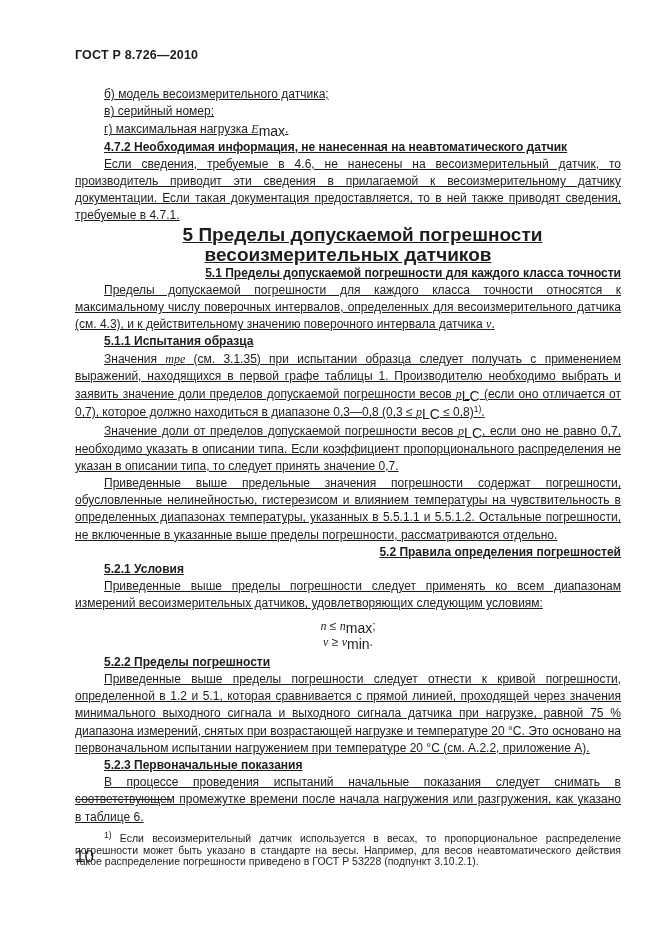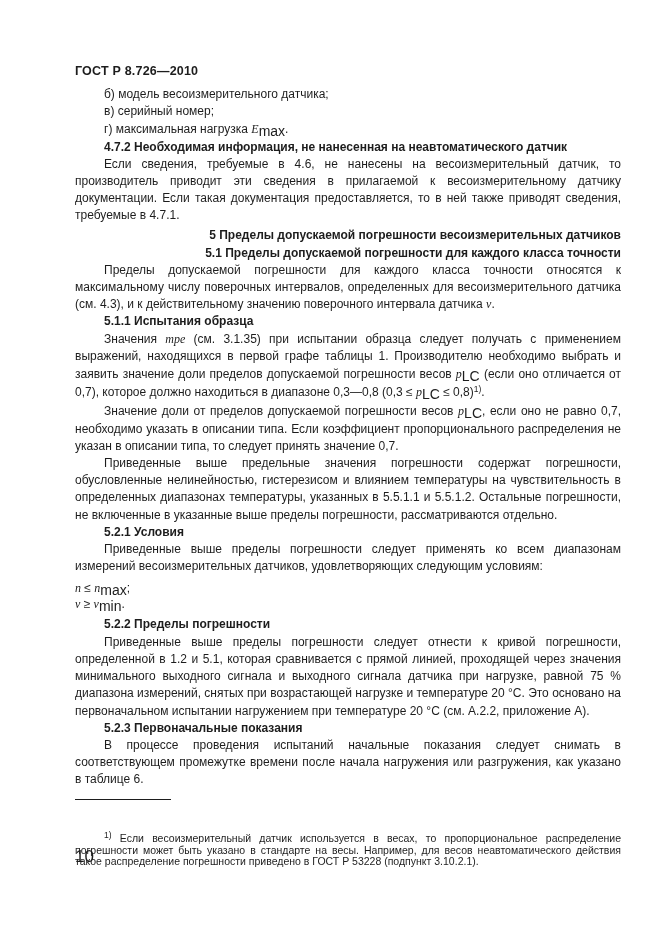--- a/index.html
+++ b/index.html
@@ -8,44 +8,44 @@
     width: 661px;
     height: 936px;
     background: #ffffff;
     font-family: "Liberation Sans", sans-serif;
     color: #1d1d1d;
     overflow: hidden;
   }
   .running-header {
     position: absolute;
     left: 75px;
-    top: 64px;
+    top: 48px;
     font-size: 12.5px;
     font-weight: bold;
     letter-spacing: 0.2px;
   }
   .body-block {
     position: absolute;
     left: 75px;
     top: 86px;
     width: 546px;
     font-size: 12px;
     line-height: 17.2px;
     text-align: justify;
   }
-  .body-block p { margin: 0; }
+  .body-block p { margin: 0; text-decoration: underline; }
   .indent { text-indent: 29px; }
   .run-head { font-weight: bold; }
   .section-head {
     font-weight: bold;
-    font-size: 12px;
+    font-size: 19px;
     line-height: 20px;
     margin: 11px 0 9px 0;
     text-indent: 29px;
-    text-align: right;
+    text-align: center;
   }
   .sub-head {
     font-weight: bold;
     margin: 8px 0 8px 0;
     text-indent: 29px;
     text-align: right;
   }
   .var {
     font-family: "Liberation Serif", serif;
     font-style: italic;
@@ -56,21 +56,21 @@
     position: relative;
     top: 3px;
   }
   sup {
     font-size: 8.5px;
     vertical-align: baseline;
     position: relative;
     top: -4px;
   }
   .formula-block {
-    text-align: left;
+    text-align: center;
     margin: 5px 0 4px 0;
     line-height: 15px;
     text-indent: 0;
   }
   .footnote-rule {
     position: absolute;
     left: 75px;
     top: 799px;
     width: 96px;
     height: 0;
@@ -116,20 +116,21 @@
     <p class="indent"><span>Пределы допускаемой погрешности для каждого класса точности относятся к максимальному числу поверочных интервалов, определенных для весоизмерительного датчика (см. 4.3), и к действительному значению поверочного интервала датчика </span><span class="var">ν</span><span>.</span></p>
 
     <p class="indent run-head">5.1.1 Испытания образца</p>
 
     <p class="indent"><span>Значения </span><span class="var">mpe</span><span> (см. 3.1.35) при испытании образца следует получать с применением выражений, находящихся в первой графе таблицы 1. Производителю необходимо выбрать и заявить значение доли пределов допускаемой погрешности весов </span><span class="var">p</span><sub>LC</sub><span> (если оно отличается от 0,7), которое должно находиться в диапазоне 0,3—0,8 (0,3 ≤ </span><span class="var">p</span><sub>LC</sub><span> ≤ 0,8)</span><sup>1)</sup><span>.</span></p>
 
     <p class="indent"><span>Значение доли от пределов допускаемой погрешности весов </span><span class="var">p</span><sub>LC</sub><span>, если оно не равно 0,7, необходимо указать в описании типа. Если коэффициент пропорционального распределения не указан в описании типа, то следует принять значение 0,7.</span></p>
 
     <p class="indent">Приведенные выше предельные значения погрешности содержат погрешности, обусловленные нелинейностью, гистерезисом и влиянием температуры на чувствительность в определенных диапазонах температуры, указанных в 5.5.1.1 и 5.5.1.2. Остальные погрешности, не включенные в указанные выше пределы погрешности, рассматриваются отдельно.</p>
 
+    <p class="sub-head">5.2 Правила определения погрешностей</p>
     <p class="indent run-head">5.2.1 Условия</p>
     <p class="indent">Приведенные выше пределы погрешности следует применять ко всем диапазонам измерений весоизмерительных датчиков, удовлетворяющих следующим условиям:</p>
 
     <div class="formula-block">
       <div><span class="var">n</span><span> ≤ </span><span class="var">n</span><sub>max</sub><span>;</span></div>
       <div><span class="var">ν</span><span> ≥ </span><span class="var">ν</span><sub>min</sub><span>.</span></div>
     </div>
 
     <p class="indent run-head">5.2.2 Пределы погрешности</p>
     <p class="indent">Приведенные выше пределы погрешности следует отнести к кривой погрешности, определенной в 1.2 и 5.1, которая сравнивается с прямой линией, проходящей через значения минимального выходного сигнала и выходного сигнала датчика при нагрузке, равной 75 % диапазона измерений, снятых при возрастающей нагрузке и температуре 20 °С. Это основано на первоначальном испытании нагружением при температуре 20 °С (см. А.2.2, приложение А).</p>

